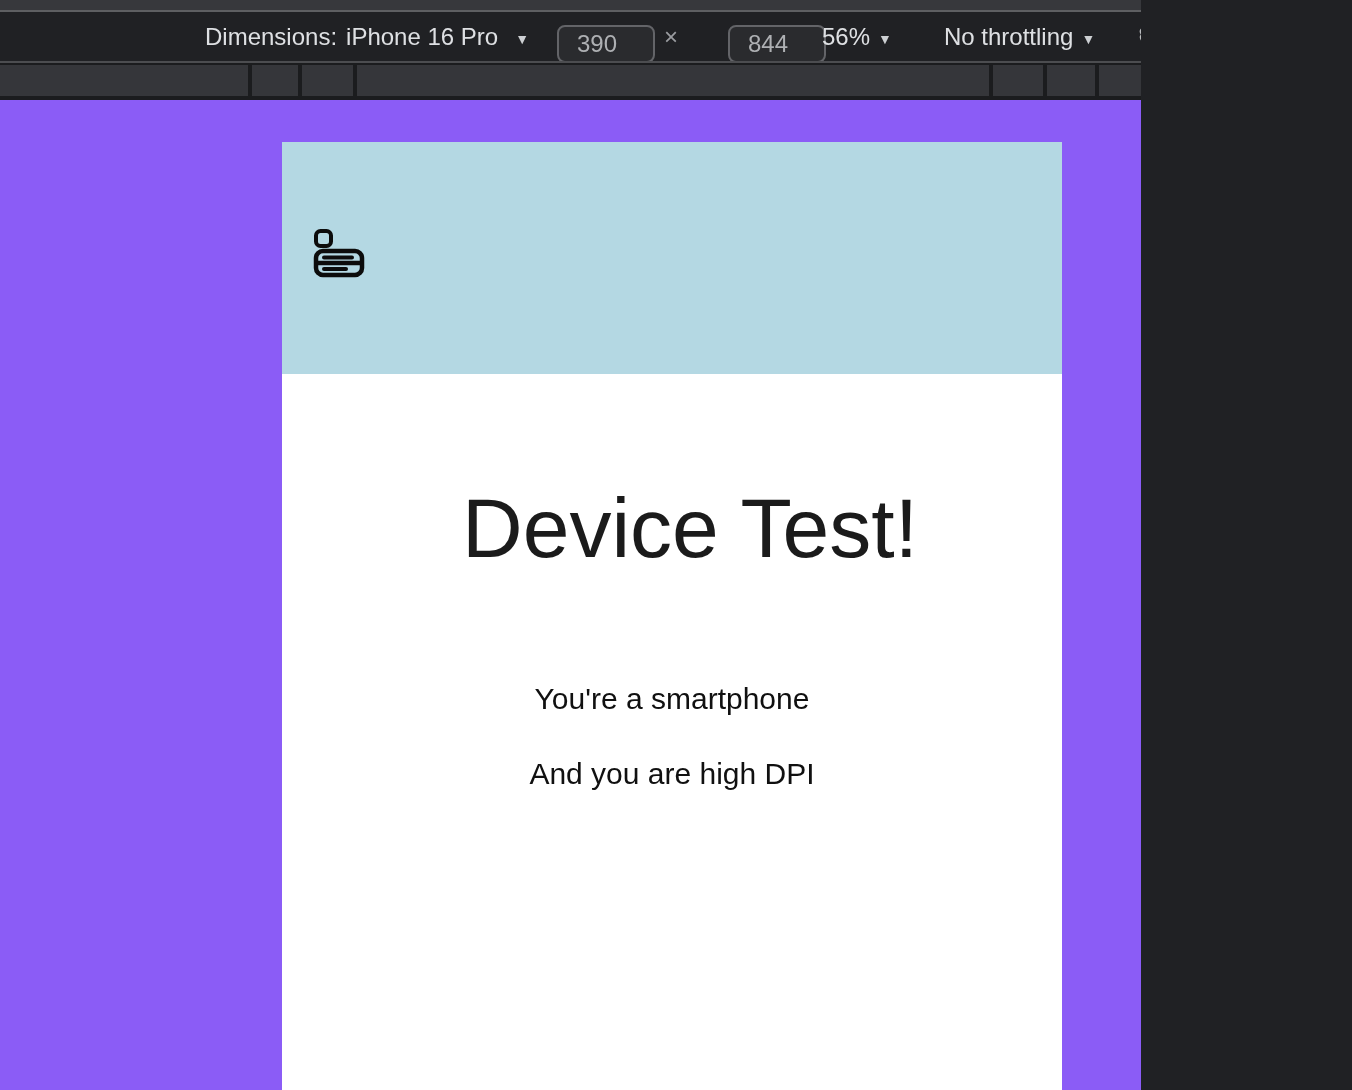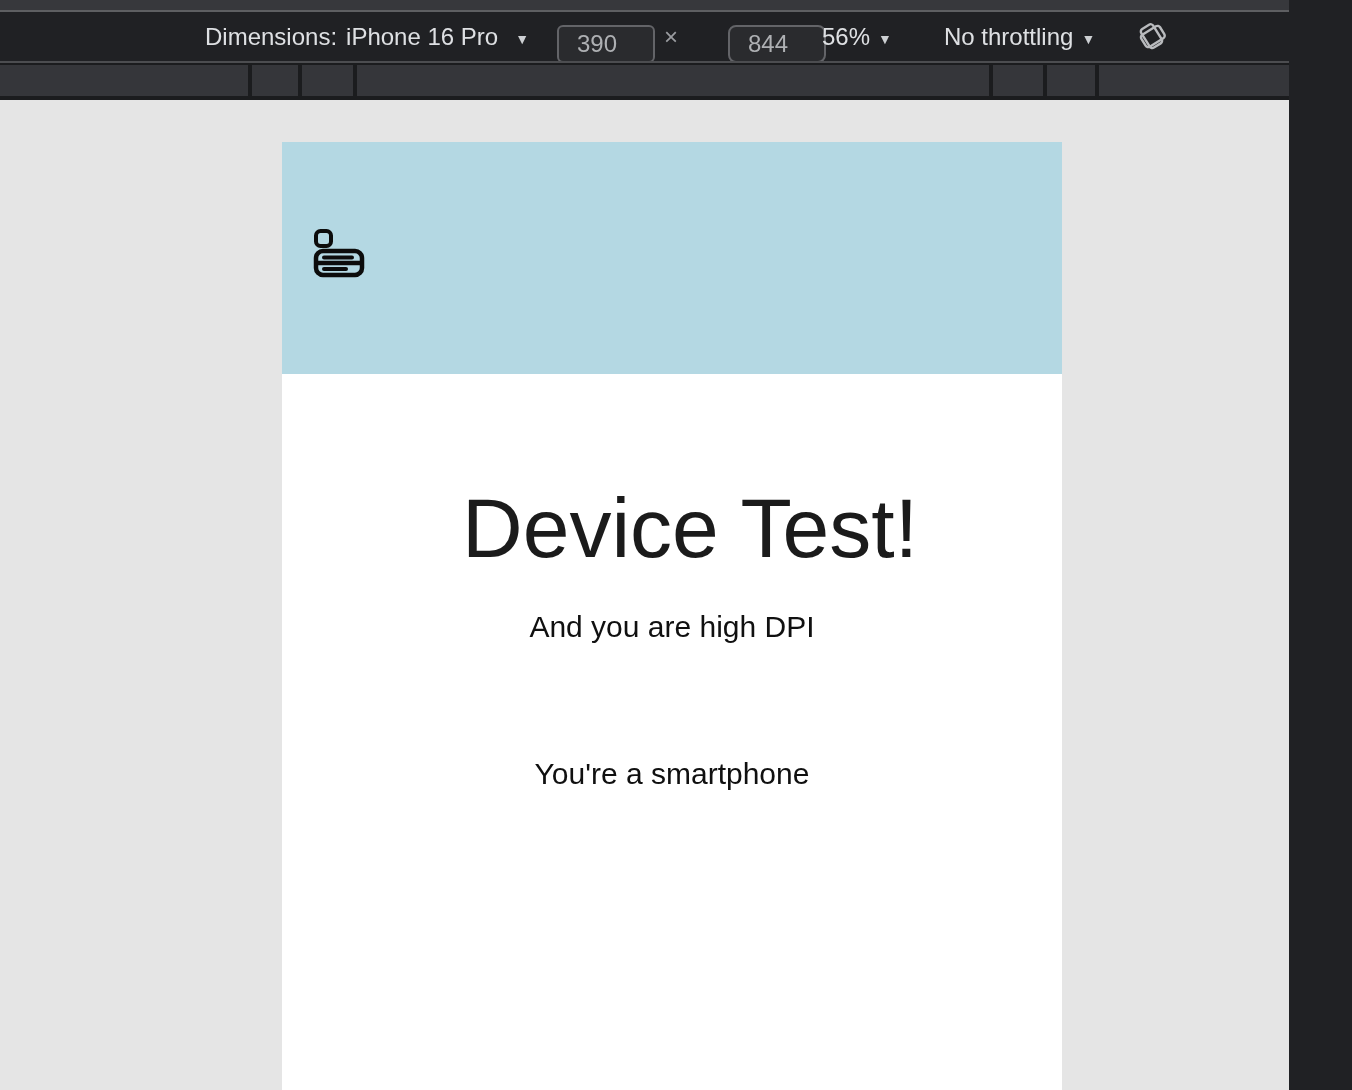--- a/index.html
+++ b/index.html
@@ -1,30 +1,30 @@
 <!DOCTYPE html>
 <html><head>
 <meta charset="utf-8">
 <style>
   * { margin:0; padding:0; box-sizing:border-box; }
   html,body { width:1352px; height:1090px; overflow:hidden; background:#202124; }
   body { font-family:"Liberation Sans","DejaVu Sans",sans-serif; }
 
-  .screen { position:relative; width:1289px; height:1090px; background:#e5e5e5; overflow:hidden; }
+  .screen { position:relative; width:1141px; height:1090px; background:#8b5cf6; overflow:hidden; }
 
   
   .top-strip { position:absolute; top:0; left:0; width:100%; height:12px; background:#37383c; border-bottom:2px solid #5e5f62; }
 
   
   .device-toolbar { position:absolute; top:12px; left:0; width:100%; height:49px; background:#202124; }
   .tb-item { position:absolute; top:0; height:49px; display:flex; align-items:center; color:#dee0e3; font-size:24px; white-space:nowrap; cursor:default; }
   .dims { left:205px; gap:9px; }
   .caret { font-size:14px; color:#cdd0d3; margin-left:8px; transform:translateY(2px); }
   .dim-input { position:absolute; top:13px; width:98px; height:38px; background:#2a2b2e; border:2px solid #636468; border-radius:8px; color:#aeb0b3; font-size:24px; padding-left:18px; font-family:inherit; outline:none; }
-  .w-input { left:557px;border-radius:6px; }
+  .w-input { left:557px; }
   .times { left:656px; width:30px; justify-content:center; color:#9a9ca0; }
   .h-input { left:689px;margin-left:39px; }
   .zoom { left:822px; }
   .throttle { left:934px;margin-left:10px; }
   .rotate-btn { position:absolute; left:1136px; top:9px; width:32px; height:32px; cursor:pointer; }
 
   
   .mq-bar { position:absolute; top:61px; left:0; width:100%; height:39px; background:#1b1c1e; border-top:2px solid #4c4d50; }
   .mq-seg { position:absolute; top:2px; height:31px; background:#35363a; }
   .seg1{left:0;width:248px;} .seg2{left:252px;width:46px;} .seg3{left:302px;width:51px;}
@@ -97,17 +97,17 @@
             <rect x="4" y="3" width="15" height="15" rx="4.5" stroke-width="4"></rect>
             <rect x="4" y="23" width="46" height="24" rx="7" stroke-width="4.5"></rect>
             <line x1="4" y1="35" x2="50" y2="35" stroke-width="4.5"></line>
             <line x1="12" y1="29.5" x2="40" y2="29.5" stroke-width="4" stroke-linecap="round"></line>
             <line x1="12" y1="41" x2="34" y2="41" stroke-width="4" stroke-linecap="round"></line>
           </g>
         </svg>
       </div>
     </div>
     <h1 class="page-title">Device Test!</h1>
+    <p class="page-p p1">You're a smartphone</p>
     <p class="page-p p2">And you are high DPI</p>
-    <p class="page-p p1">You're a smartphone</p>
   </div>
 
 </div>
 
 </body></html>

